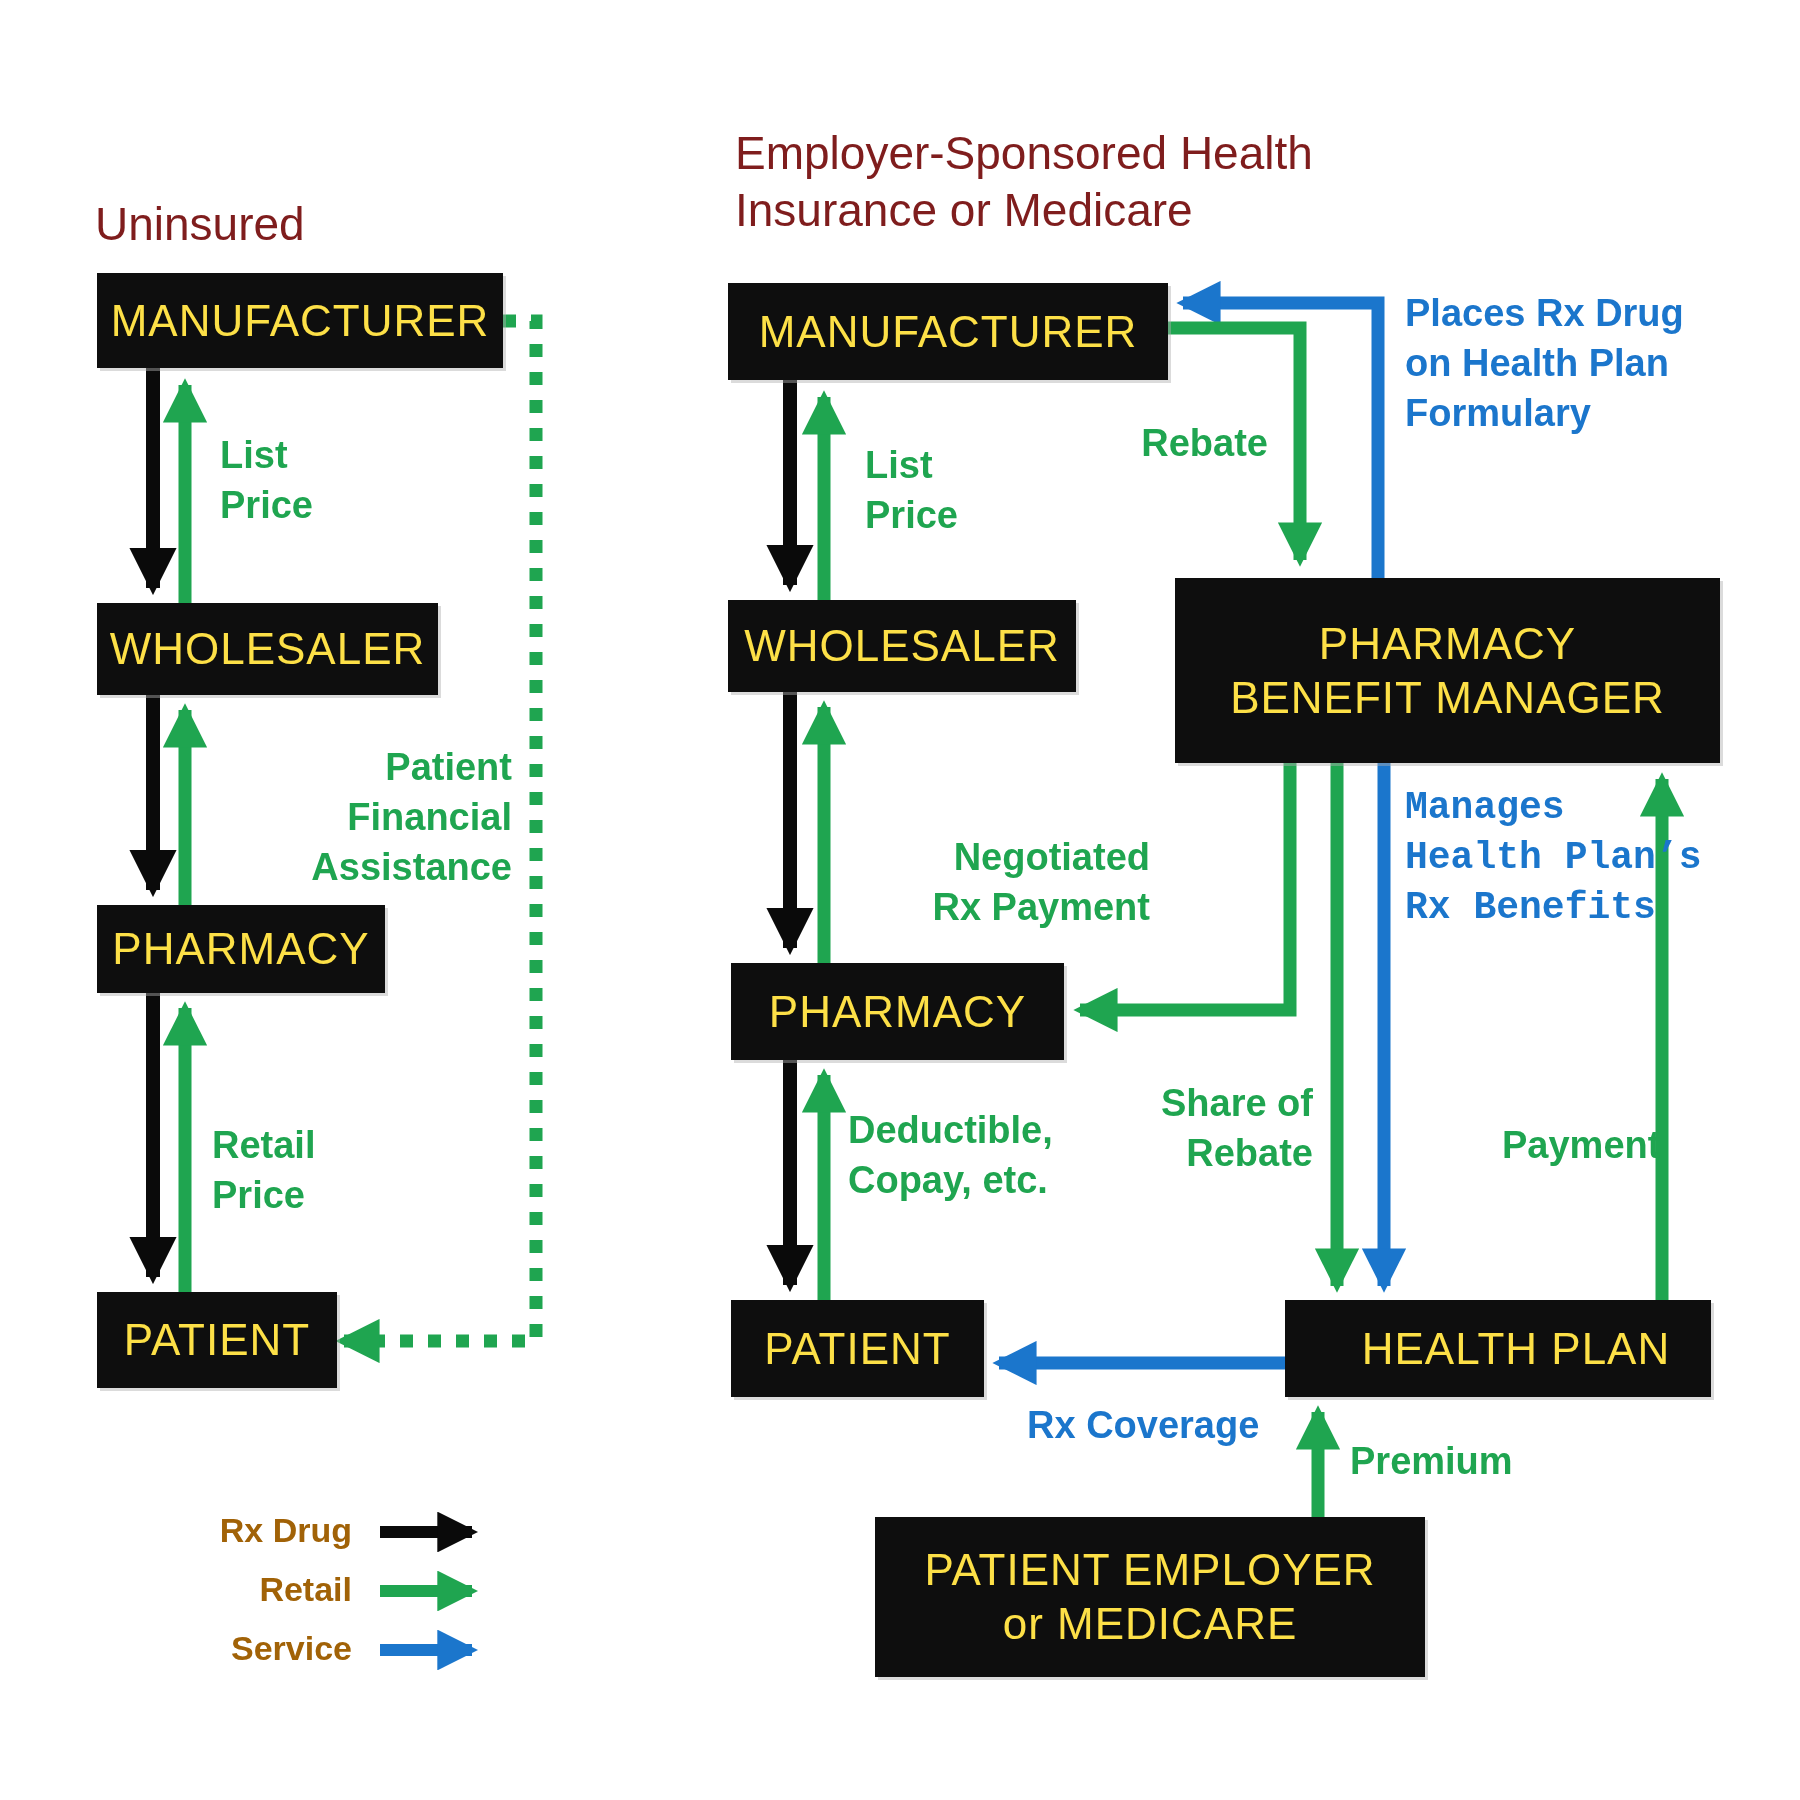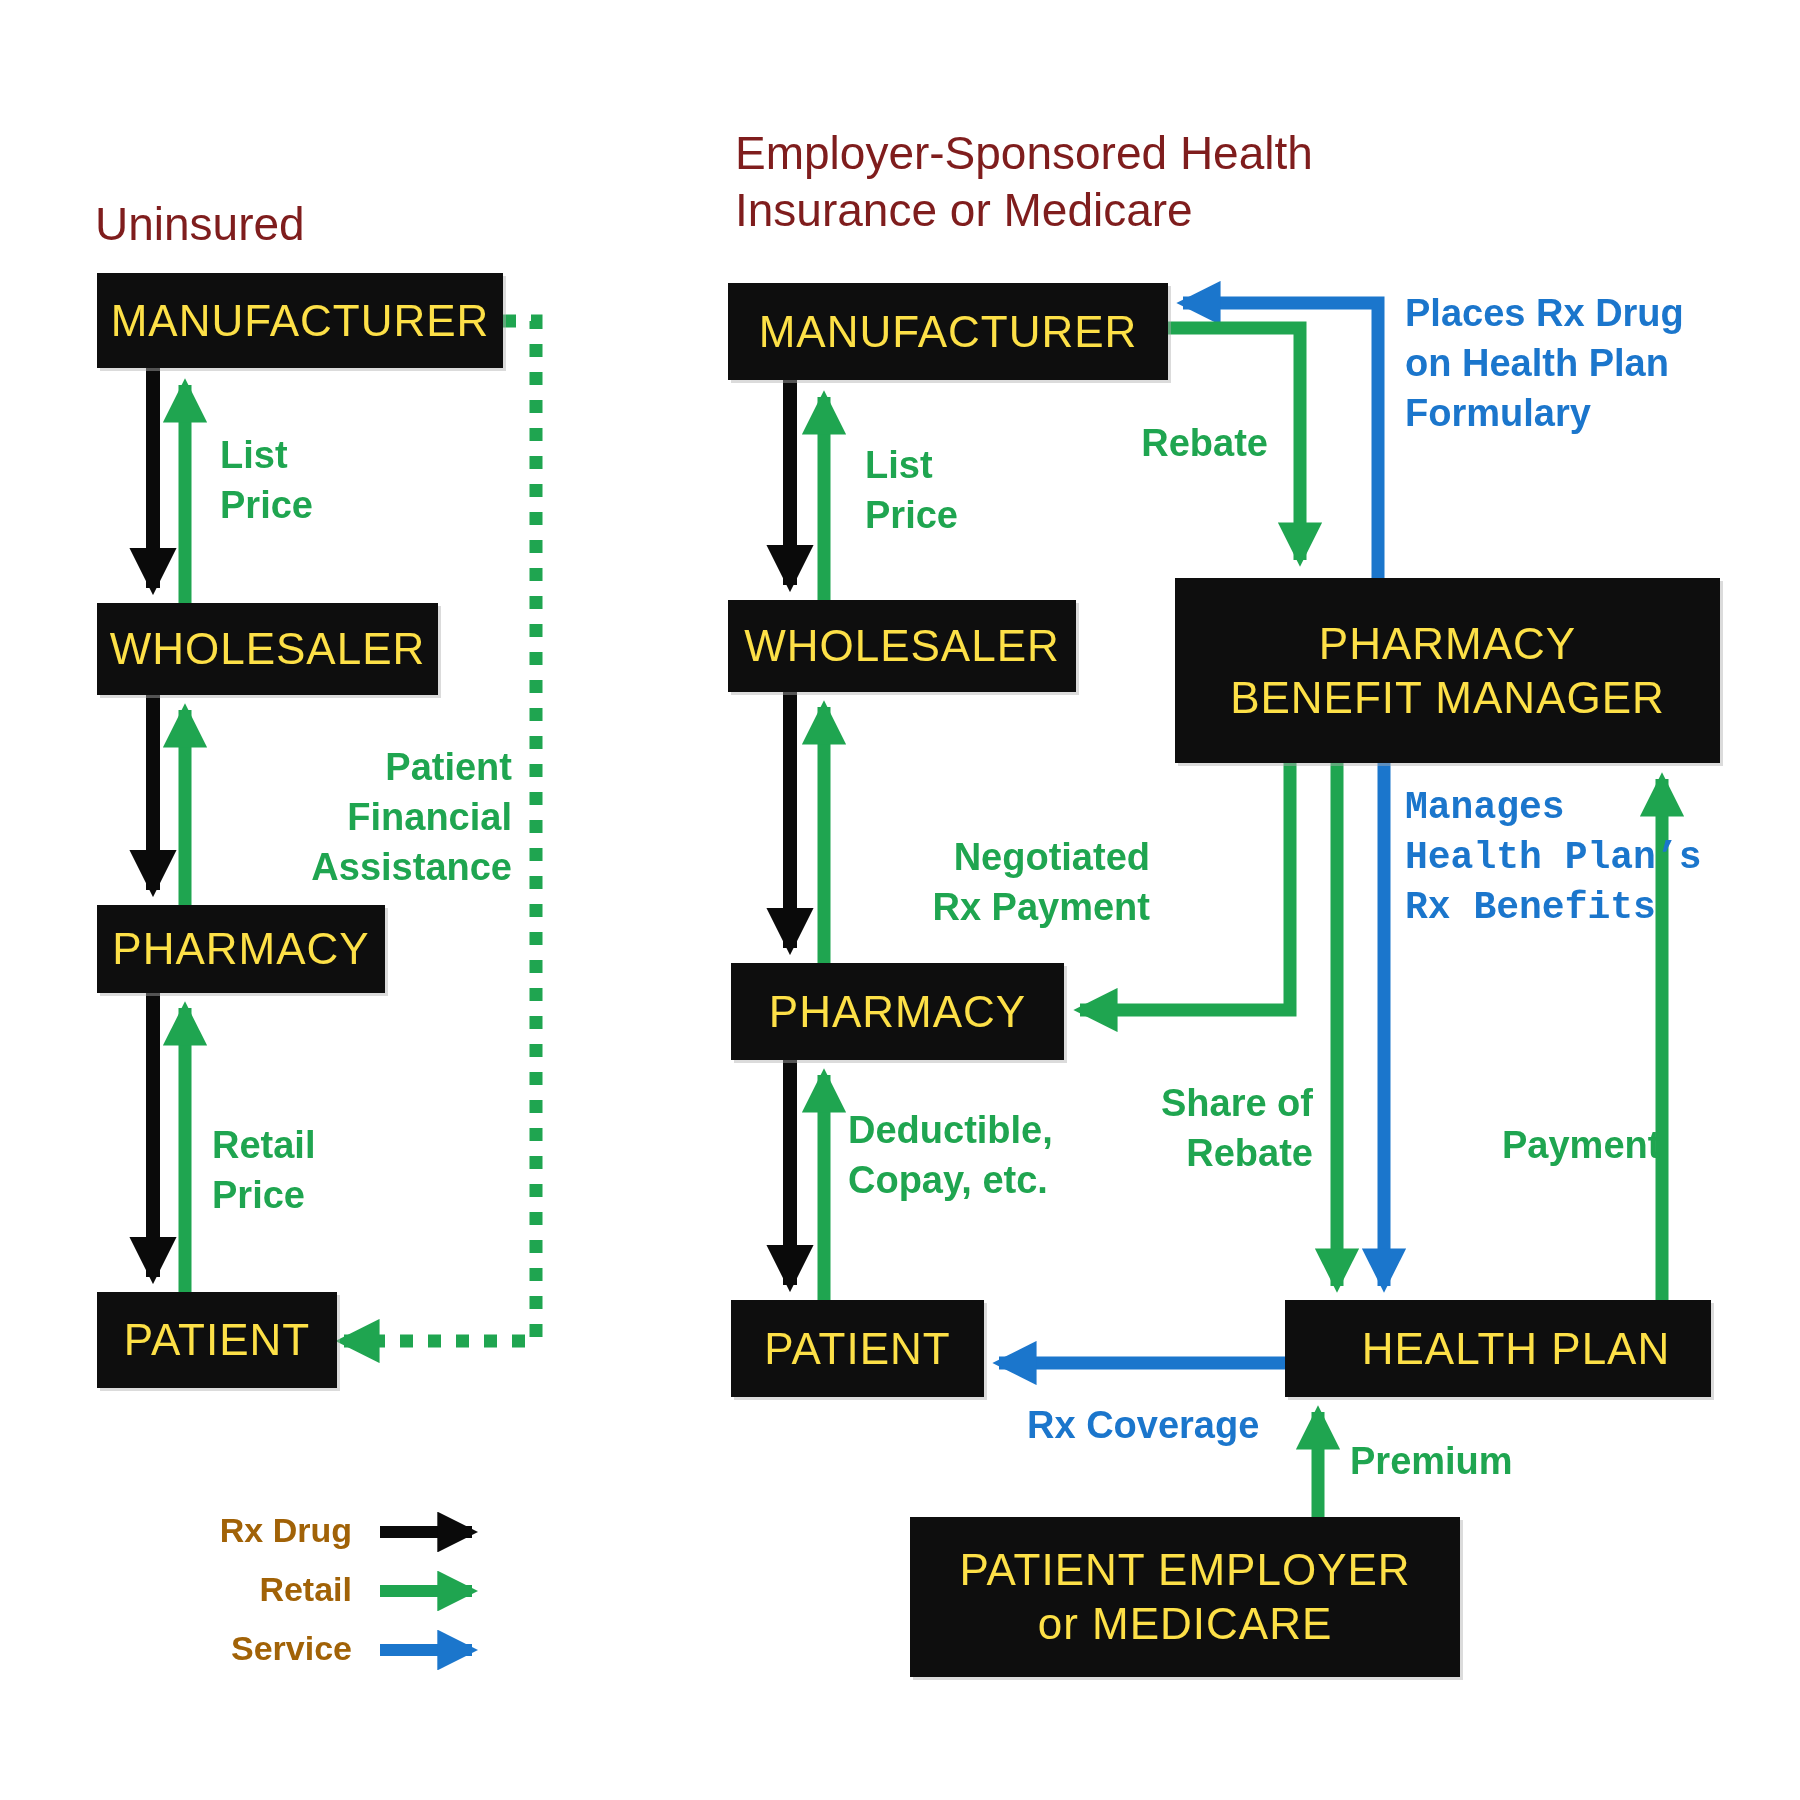--- a/index.html
+++ b/index.html
@@ -80,21 +80,21 @@
 Financial
 Assistance</div>
 
   <div class="node" style="left:728px;top:283px;width:440px;height:97px;">MANUFACTURER</div>
   <div class="node" style="left:728px;top:600px;width:348px;height:92px;">WHOLESALER</div>
   <div class="node" style="left:1175px;top:578px;width:545px;height:185px;">PHARMACY
 BENEFIT MANAGER</div>
   <div class="node" style="left:731px;top:963px;width:333px;height:97px;">PHARMACY</div>
   <div class="node" style="left:731px;top:1300px;width:253px;height:97px;">PATIENT</div>
   <div class="node" style="left:1285px;top:1300px;width:390px;height:97px;padding-left:36px;">HEALTH PLAN</div>
-  <div class="node" style="left:875px;top:1517px;width:550px;height:160px;margin-left:35px;">PATIENT EMPLOYER
+  <div class="node" style="left:875px;top:1517px;width:550px;height:160px;">PATIENT EMPLOYER
 or MEDICARE</div>
 
   <div class="lbl money" style="left:865px;top:440px;">List
 Price</div>
   <div class="lbl money right" style="left:1080px;top:418px;width:188px;">Rebate</div>
   <div class="lbl service" style="left:1405px;top:288px;">Places Rx Drug
 on Health Plan
 Formulary</div>
   <div class="lbl service" style="left:1405px;top:783px;font-family:Liberation Mono, monospace;">Manages
 Health Plan’s

